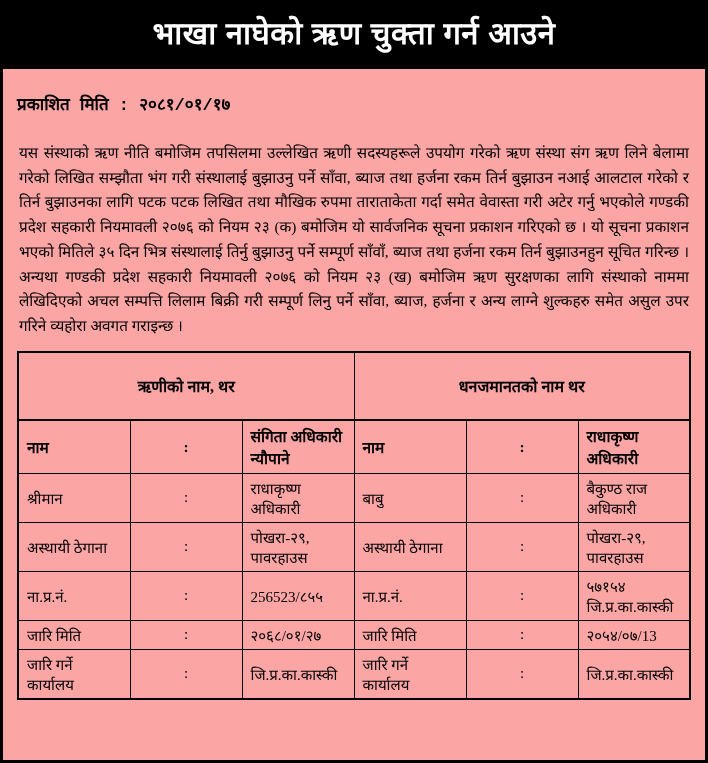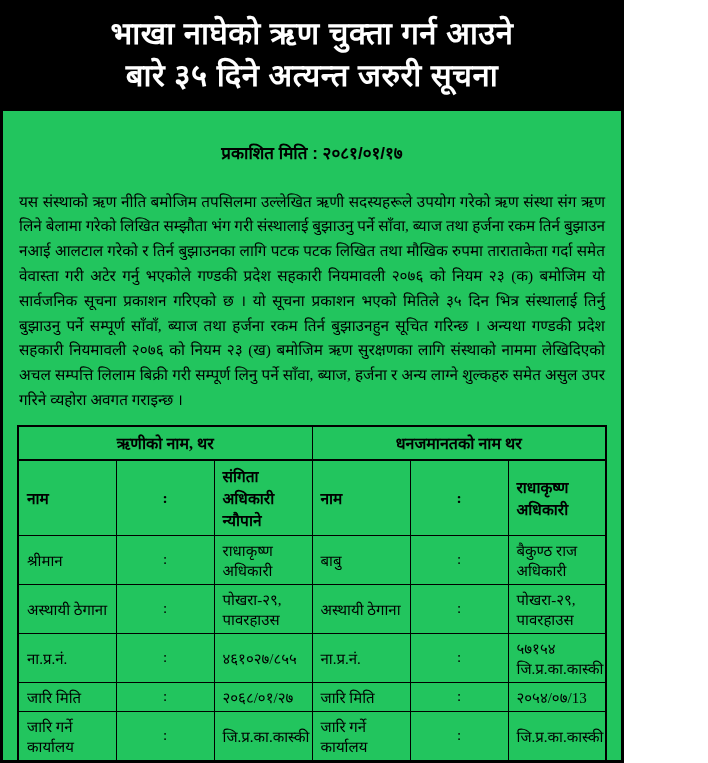--- a/index.html
+++ b/index.html
@@ -9,27 +9,28 @@
     background: #ffffff;
   }
   body {
     width: 708px;
     height: 763px;
     font-family: "Liberation Serif", "DejaVu Serif", serif;
     color: #000;
     overflow: hidden;
   }
   #notice {
-    width: 624px;
+    width: 708px;
     height: 763px;
     border: 3px solid #000;
-    background: #22c55e;
+    background: #fca5a5;
     position: relative;
     display: flex;
     flex-direction: column;
+    gap: 7px;
   }
   
   .header-band {
     background: #000;
     color: #fff;
     text-align: center;
     padding: 10px 12px 14px 12px;
   }
   .header-line {
     font-family: "Liberation Sans", "DejaVu Sans", sans-serif;
@@ -40,25 +41,25 @@
     white-space: nowrap;
   }
   
   .body-wrap {
     padding: 10px 14px 0 14px;
     flex: 1 1 auto;
     display: flex;
     flex-direction: column;
   }
   .pub-date {
-    text-align: center;
+    text-align: left;
     font-size: 17px;
     font-weight: bold;
-    margin: 20px 0 9px 0;
-    font-family: Liberation Sans, sans-serif;
+    margin: 6px 0 9px 0;
+    font-family: Liberation Mono, monospace;
   }
   .para {
     font-size: 15.3px;
     line-height: 1.62;
     text-align: justify;
     text-justify: inter-word;
     margin: 17px 2px 10px 2px;
     font-family: "Liberation Serif", "DejaVu Serif", serif;
   }
   
@@ -73,37 +74,36 @@
     border: 1px solid #000;
     padding: 4px 8px;
     font-size: 15px;
     vertical-align: middle;
     font-family: "Liberation Serif", "DejaVu Serif", serif;
   }
   .detail-table thead th {
     text-align: center;
     font-weight: bold;
     font-size: 16px;
-    padding: 5px 6px;
+    padding: 22px 6px;
     border-bottom: 2px solid #000;
   }
   .col-label { width: 27%; }
   .col-sep   { width: 3.2%; text-align: center; padding: 4px 0; }
   .col-value { width: 19.8%; margin-top: 16px; }
   .row-bold td { font-weight: bold; font-size: 15.5px; }
   .v-mid-sep { border-left: 2px solid #000; margin-left: 8px; }
 </style>
 </head>
 <body>
 
 <div id="notice">
 
   <div class="header-band">
     <div class="header-line">भाखा नाघेको ऋण चुक्ता गर्न आउने</div>
-    <div class="header-line">बारे ३५ दिने अत्यन्त जरुरी सूचना</div>
   </div>
 
   <div class="body-wrap">
 
     <div class="pub-date">प्रकाशित मिति : २०८१/०१/१७</div>
 
     <div class="para">यस संस्थाको ऋण नीति बमोजिम तपसिलमा उल्लेखित ऋणी सदस्यहरूले उपयोग गरेको ऋण संस्था संग ऋण लिने बेलामा गरेको लिखित सम्झौता भंग गरी संस्थालाई बुझाउनु पर्ने साँवा, ब्याज तथा हर्जना रकम तिर्न बुझाउन नआई आलटाल गरेको र तिर्न बुझाउनका लागि पटक पटक लिखित तथा मौखिक रुपमा ताराताकेता गर्दा समेत वेवास्ता गरी अटेर गर्नु भएकोले गण्डकी प्रदेश सहकारी नियमावली २०७६ को नियम २३ (क) बमोजिम यो सार्वजनिक सूचना प्रकाशन गरिएको छ । यो सूचना प्रकाशन भएको मितिले ३५ दिन भित्र संस्थालाई तिर्नु बुझाउनु पर्ने सम्पूर्ण साँवाँ, ब्याज तथा हर्जना रकम तिर्न बुझाउनहुन सूचित गरिन्छ । अन्यथा गण्डकी प्रदेश सहकारी नियमावली २०७६ को नियम २३ (ख) बमोजिम ऋण सुरक्षणका लागि संस्थाको नाममा लेखिदिएको अचल सम्पत्ति लिलाम बिक्री गरी सम्पूर्ण लिनु पर्ने साँवा, ब्याज, हर्जना र अन्य लाग्ने शुल्कहरु समेत असुल उपर गरिने व्यहोरा अवगत गराइन्छ ।</div>
 
     <table class="detail-table">
       <thead>
@@ -133,21 +133,21 @@
           <td class="col-label">अस्थायी ठेगाना</td>
           <td class="col-sep">:</td>
           <td class="col-value">पोखरा-२९, पावरहाउस</td>
           <td class="col-label v-mid-sep">अस्थायी ठेगाना</td>
           <td class="col-sep">:</td>
           <td class="col-value">पोखरा-२९, पावरहाउस</td>
         </tr>
         <tr>
           <td class="col-label">ना.प्र.नं.</td>
           <td class="col-sep">:</td>
-          <td class="col-value">४६१०२७/८५५</td>
+          <td class="col-value">256523/८५५</td>
           <td class="col-label v-mid-sep">ना.प्र.नं.</td>
           <td class="col-sep">:</td>
           <td class="col-value">५७१५४ जि.प्र.का.कास्की</td>
         </tr>
         <tr>
           <td class="col-label">जारि मिति</td>
           <td class="col-sep">:</td>
           <td class="col-value">२०६८/०१/२७</td>
           <td class="col-label v-mid-sep">जारि मिति</td>
           <td class="col-sep">:</td>

